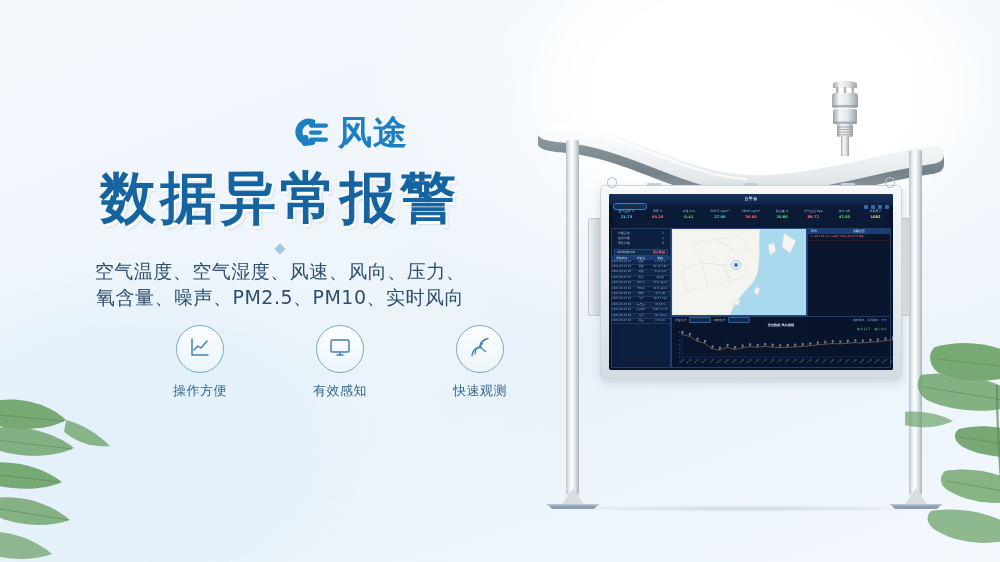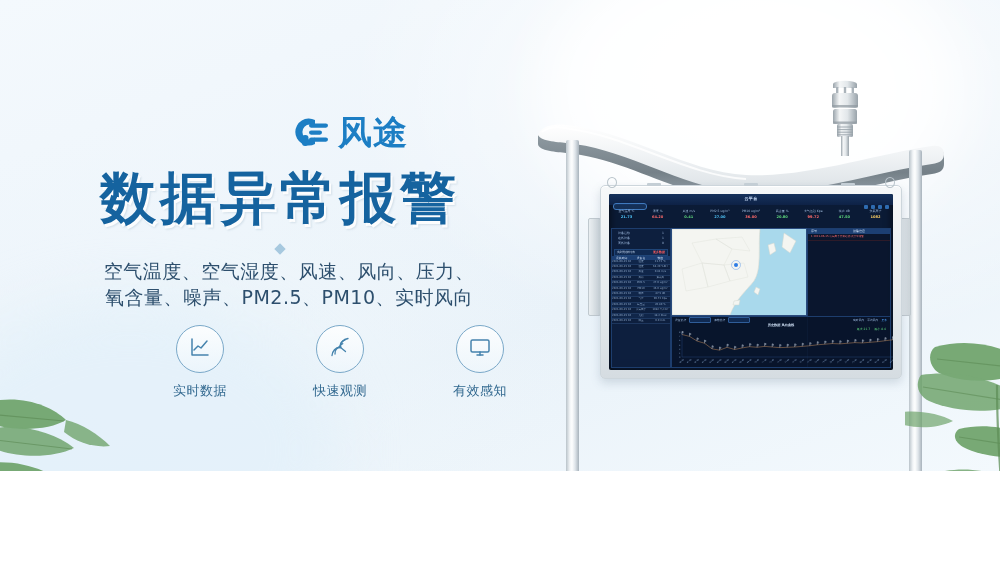--- a/index.html
+++ b/index.html
@@ -2,21 +2,21 @@
 <html><head>
 <meta charset="utf-8">
 <style>
   html,body{margin:0;padding:0;}
   body{
     width:1000px;height:562px;overflow:hidden;
     font-family:"Liberation Sans","DejaVu Sans",sans-serif;
     background:#ffffff;
   }
   #stage{
-    position:relative;width:1000px;height:471px;overflow:hidden;
+    position:relative;width:1000px;height:562px;overflow:hidden;
     background:
       radial-gradient(ellipse 700px 420px at 78% 18%, #ffffff 0%, rgba(255,255,255,0) 62%),
       radial-gradient(ellipse 620px 380px at 18% 80%, #eef6fb 0%, rgba(238,246,251,0) 65%),
       linear-gradient(160deg,#f4f9fd 0%,#eef5fb 38%,#e9f2f9 62%,#f3f9fd 100%);
   }
   
   .blob{position:absolute;border-radius:50%;filter:blur(30px);pointer-events:none;}
 
   
   #leftcol{position:absolute;left:0;top:0;width:560px;height:562px;}
@@ -42,21 +42,20 @@
   #diamond{
     position:absolute;left:50%;top:245px;margin-left:-4px;
     width:8px;height:8px;background:#8fb9d6;transform:rotate(45deg);opacity:.75;
   }
 
   
   #subtitle{
     position:absolute;left:0;top:258px;width:560px;text-align:center;
     color:#2d4f6d;font-size:19px;line-height:26px;letter-spacing:.5px;
     font-family:"DejaVu Sans","Liberation Sans",sans-serif;
-    margin-left:9px;
   }
   #subtitle div{white-space:nowrap;}
 
   
   #features{
     position:absolute;left:160px;top:325px;width:360px;
     display:flex;justify-content:space-between;
   }
   .feat{width:80px;text-align:center;}
   .feat .circle{
@@ -222,51 +221,51 @@
 
       <div class="feat">
         <div class="circle">
           <span>
             <svg width="24" height="24" viewBox="0 0 24 24" fill="none" stroke="#4583ad" stroke-width="1.5" stroke-linecap="round" stroke-linejoin="round">
               <path d="M4 4 L4 20 L20 20"></path>
               <polyline points="6,15 10,11 13,13 19,6"></polyline>
             </svg>
           </span>
         </div>
-        <div class="flabel">实时数据</div>
+        <div class="flabel">操作方便</div>
+      </div>
+
+      <div class="feat">
+        <div class="circle">
+          <span>
+            <svg width="24" height="24" viewBox="0 0 24 24" fill="none" stroke="#4583ad" stroke-width="1.5" stroke-linecap="round">
+              <rect x="3" y="5" width="18" height="12" rx="1.5"></rect>
+              <path d="M9 20 L15 20"></path>
+              <path d="M12 17 L12 20"></path>
+            </svg>
+          </span>
+        </div>
+        <div class="flabel">有效感知</div>
       </div>
 
       <div class="feat">
         <div class="circle">
           <span>
             <svg width="24" height="24" viewBox="0 0 24 24" fill="none" stroke="#4583ad" stroke-width="1.3" stroke-linecap="round">
               <path d="M12 12 A7 7 0 0 1 17 5"></path>
               <path d="M12 12 A10 10 0 0 1 20 3.5"></path>
               <path d="M12 12 A4 4 0 0 1 14.8 8.6"></path>
               <path d="M12 12 A7 7 0 0 0 7 19"></path>
               <path d="M12 12 A10 10 0 0 0 4 20.5"></path>
               <circle cx="12" cy="12" r="1.6" fill="#4583ad" stroke="none"></circle>
               <path d="M12 12 L17.5 16.5"></path>
             </svg>
           </span>
         </div>
         <div class="flabel">快速观测</div>
-      </div>
-
-      <div class="feat">
-        <div class="circle">
-          <span>
-            <svg width="24" height="24" viewBox="0 0 24 24" fill="none" stroke="#4583ad" stroke-width="1.5" stroke-linecap="round">
-              <rect x="3" y="5" width="18" height="12" rx="1.5"></rect>
-              <path d="M9 20 L15 20"></path>
-              <path d="M12 17 L12 20"></path>
-            </svg>
-          </span>
-        </div>
-        <div class="flabel">有效感知</div>
       </div>
 
 
     </div>
   </div>
 
   <div id="device">
 
     <div id="canopy">
       <svg width="410" height="72" viewBox="0 0 410 72">

